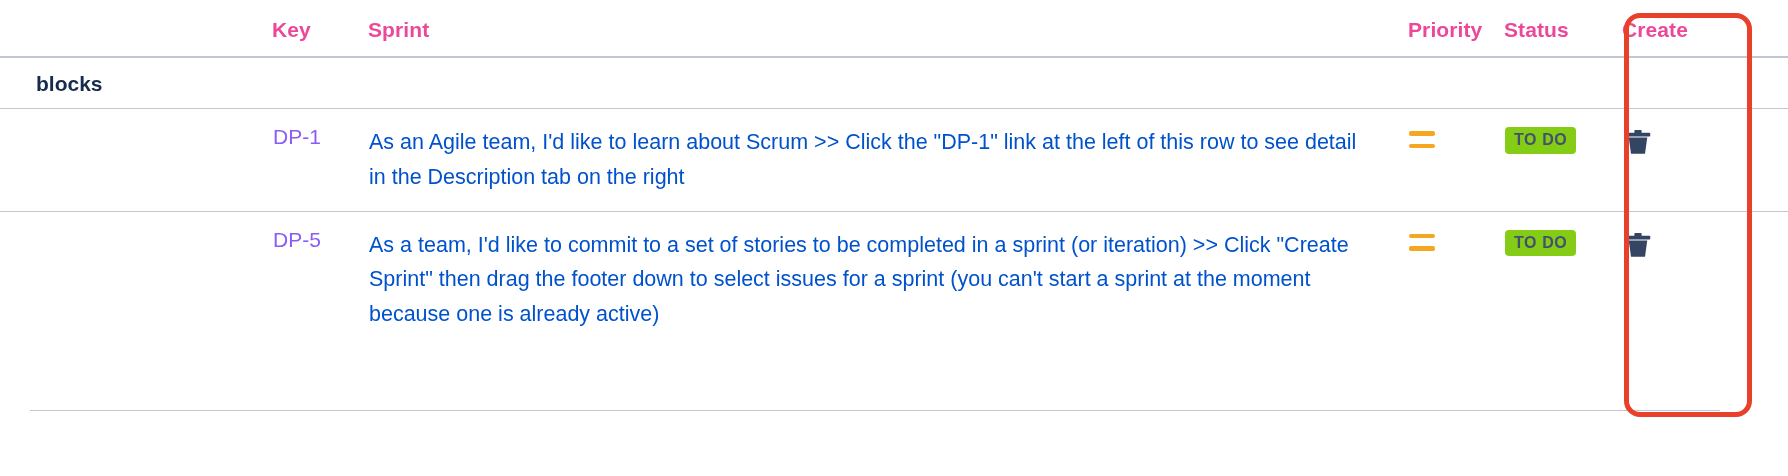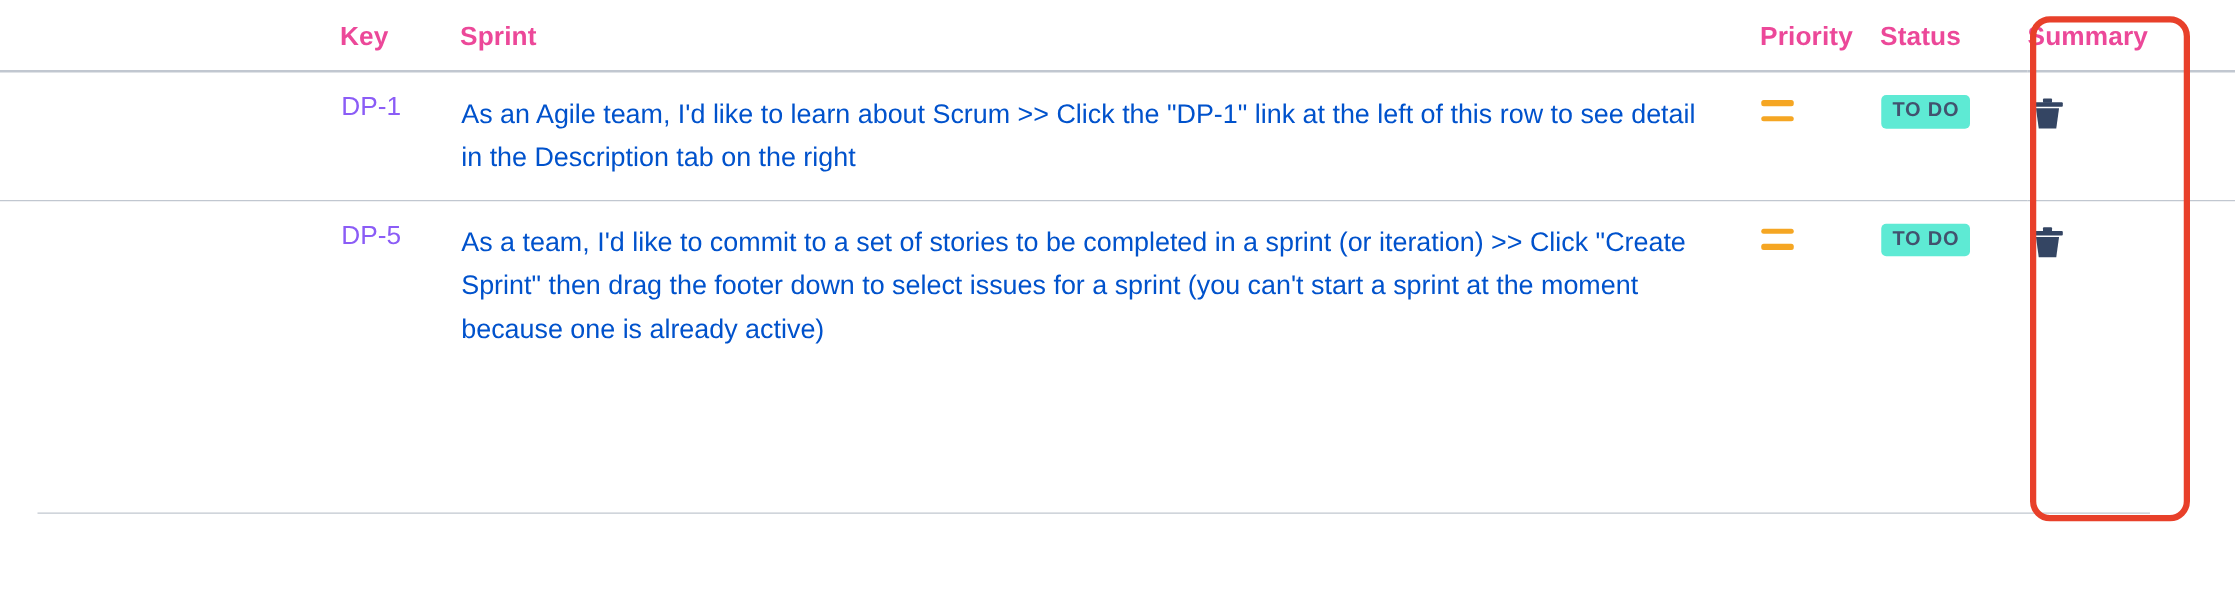--- a/index.html
+++ b/index.html
@@ -97,21 +97,21 @@
     display: block;
     height: 4.5px;
     border-radius: 2px;
     background: #F5A623;
   }
   .prio-medium i + i { margin-top: 8px; }
 
   
   .lozenge {
     display: inline-block;
-    background: #5eead4;
+    background: #84cc16;
     color: #42526E;
     font-size: 16px;
     font-weight: bold;
     letter-spacing: 0.6px;
     border-radius: 4px;
     padding: 4px 9px 5px 9px;
     line-height: 1.1;
     margin-top: 2px;
   }
 
@@ -159,26 +159,29 @@
     <col class="c-labels">
   </colgroup>
 
   <thead>
     <tr>
       <th></th>
       <th class="pad-left">Key</th>
       <th class="pad-left">Sprint</th>
       <th class="pad-left">Priority</th>
       <th class="pad-left">Status</th>
-      <th class="pad-left">Summary</th>
+      <th class="pad-left">Create</th>
     </tr>
   </thead>
 
   <tbody>
 
+    <tr class="group-row">
+      <td colspan="6">blocks</td>
+    </tr>
 
     <tr class="issue-row">
       <td></td>
 
       <td class="cell-key">DP-1</td>
 
       <td class="cell-summary">As an Agile team, I'd like to learn about Scrum &gt;&gt; Click the "DP-1" link at the left of this row to see detail in the Description tab on the right</td>
 
       <td class="cell-priority">
         <span class="prio-medium">

